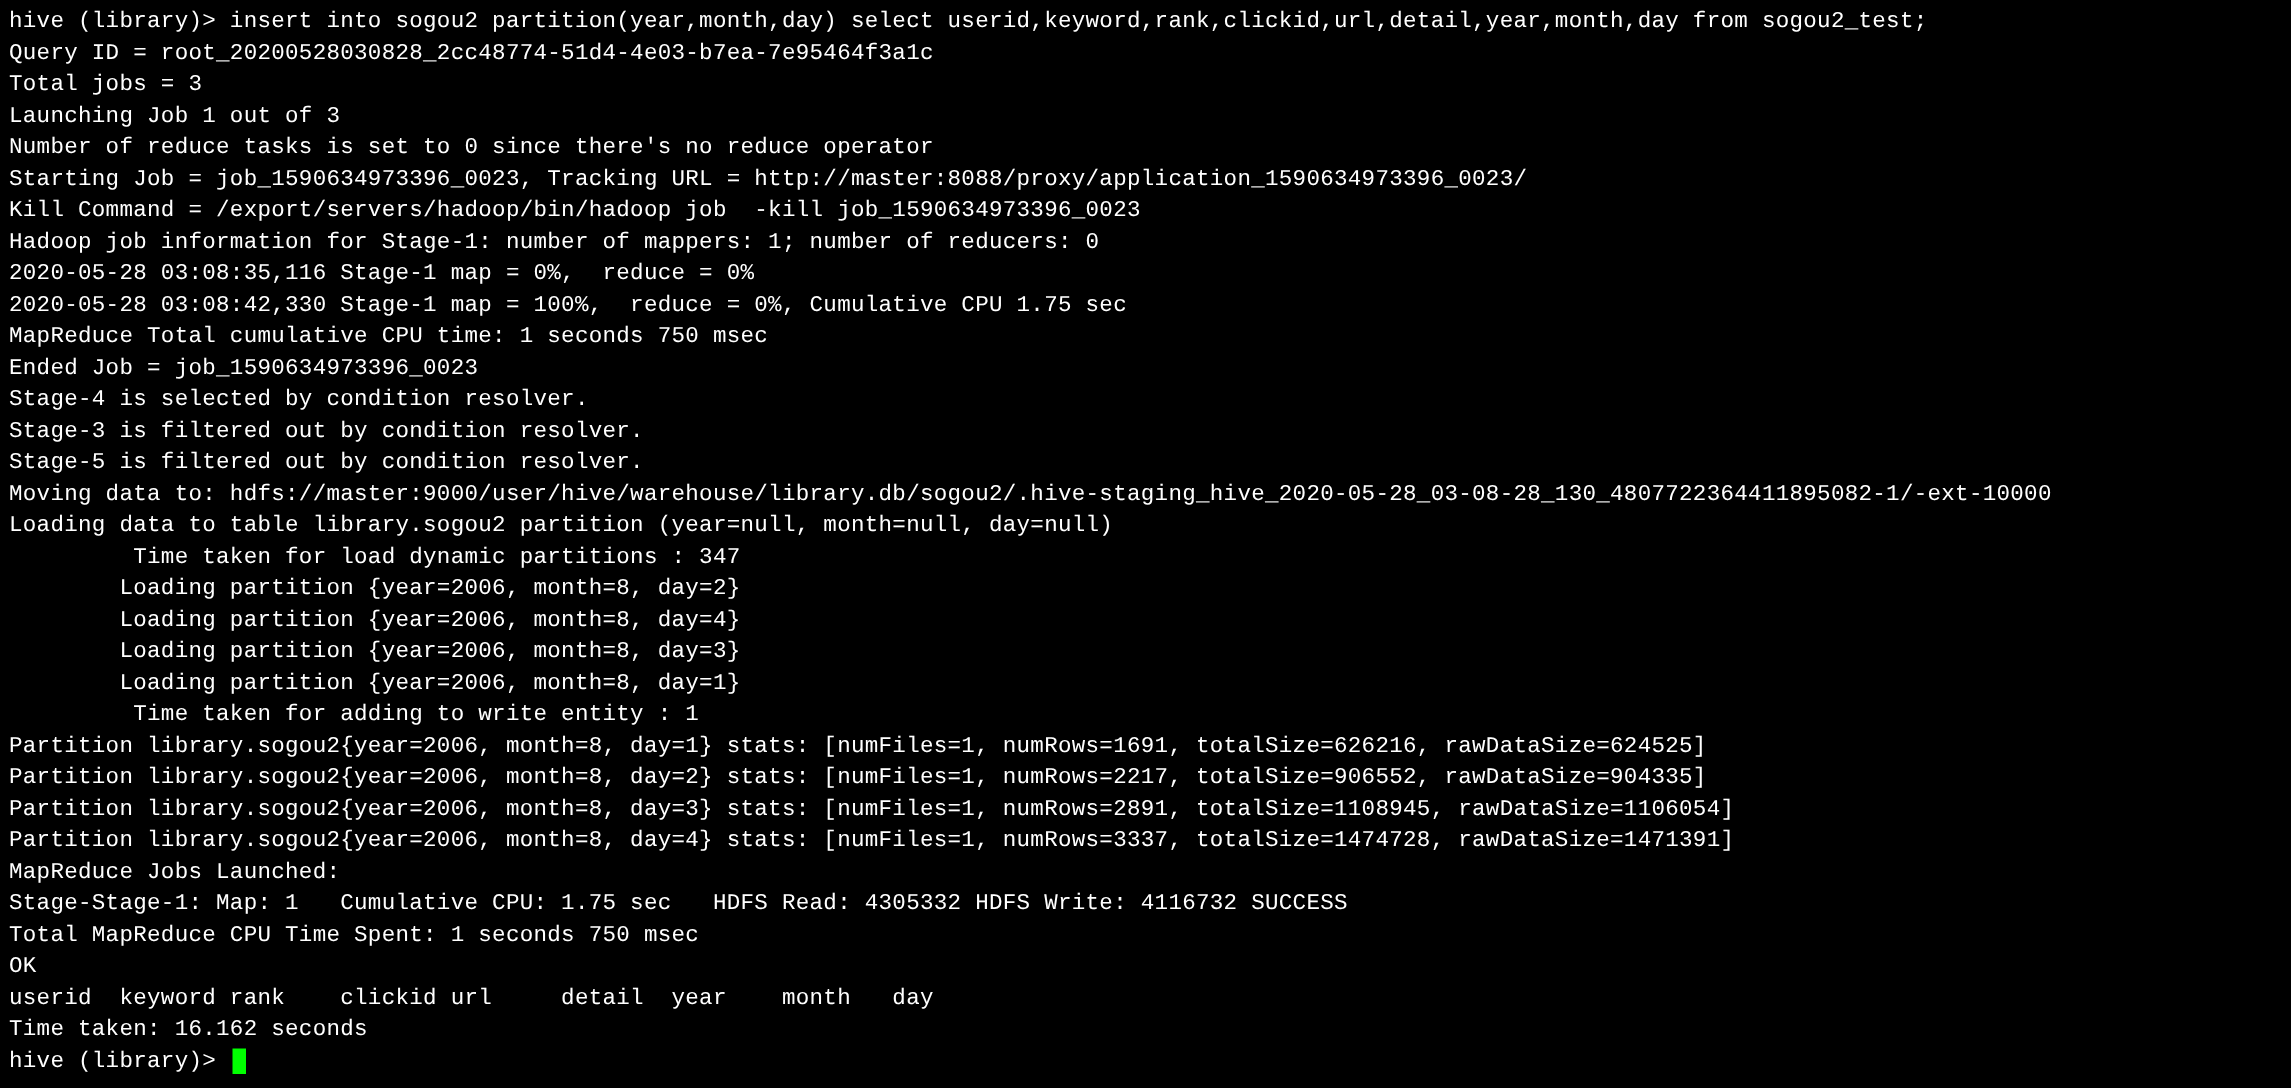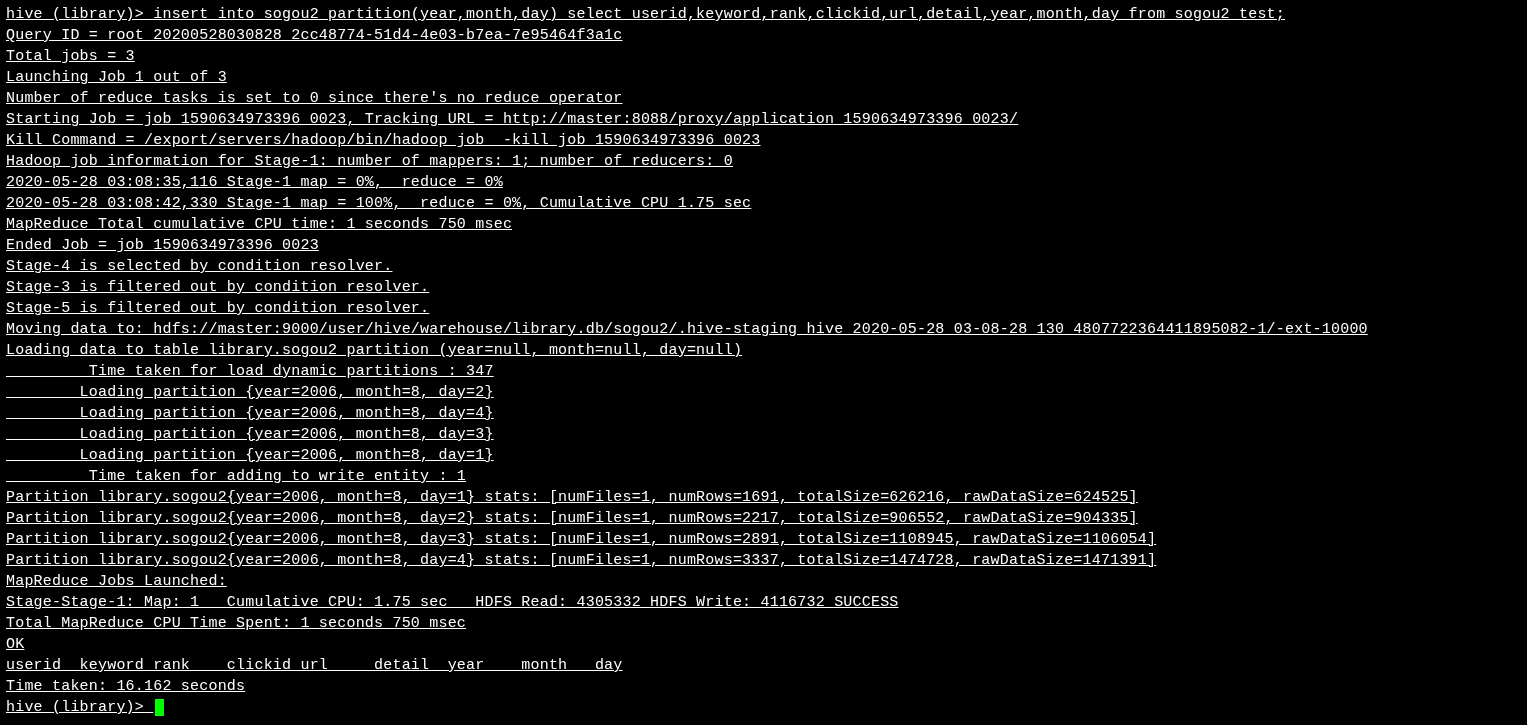--- a/index.html
+++ b/index.html
@@ -12,21 +12,20 @@
   }
   pre.terminal {
     margin: 0;
     padding: 4px 6px;
     font-family: "Consolas", "Liberation Mono", "Menlo", "Courier New", monospace;
     font-size: 15px;
     line-height: 21px;
     color: #ffffff;
     white-space: pre;
     letter-spacing: 0.2px;
-    text-decoration: underline;
   }
   .cursor {
     display: inline-block;
     width: 9px;
     height: 17px;
     background: #00ff00;
     vertical-align: text-bottom;
     margin-left: 2px;
   }
 </style>

